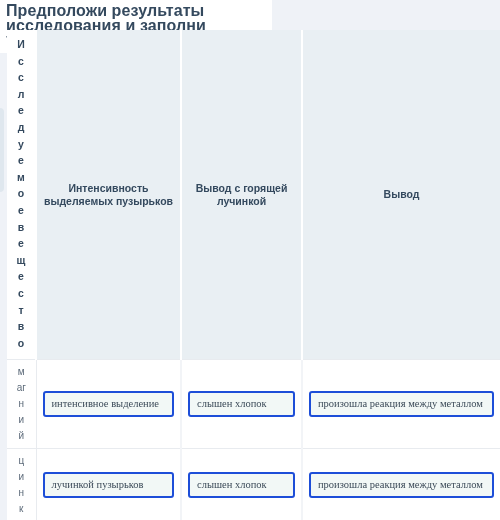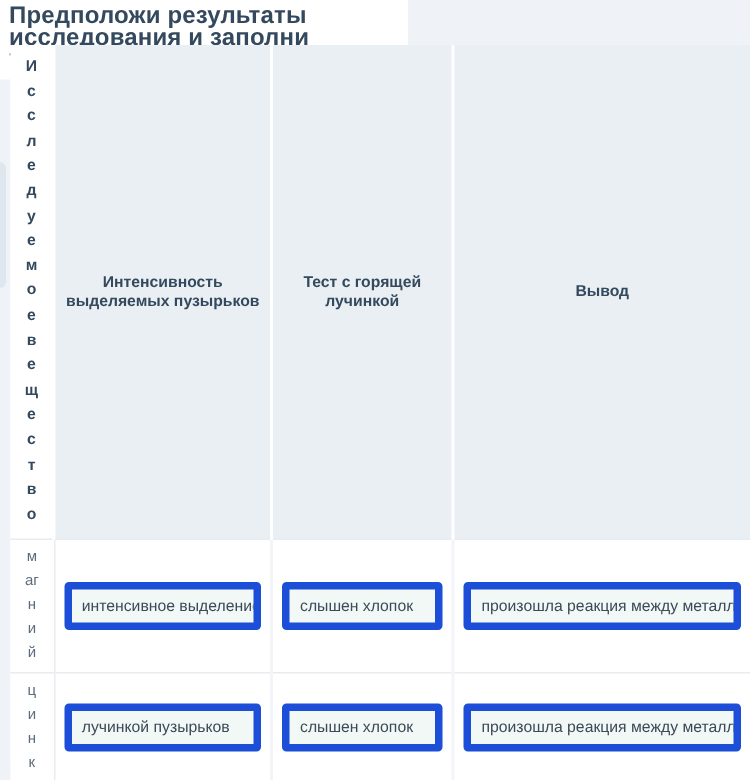--- a/index.html
+++ b/index.html
@@ -129,29 +129,30 @@
     justify-content: center;
     line-height: 16px;
     font-size: 10px;
     color: #5d6b7a;
   }
 
   .answer-box {
     display: block;
     width: 100%;
     box-sizing: border-box;
-    border: 5px solid #1d4ed8;
+    border: 2px solid #1d4ed8;
     background: #f2f8f6;
     border-radius: 3px;
     padding: 4px 7px;
     font-size: 10.5px;
     color: #3b4a58;
     line-height: 14px;
     white-space: nowrap;
     overflow: hidden;
+    font-family: Liberation Serif, serif;
   }
 
   .tbl tbody tr:last-child td { border-bottom: 1px solid #e8ebef; }
 </style>
 </head>
 <body>
 
 <div class="screen">
 
   <div class="page-edge"></div>
@@ -187,21 +188,21 @@
                 <span>е</span>
                 <span>щ</span>
                 <span>е</span>
                 <span>с</span>
                 <span>т</span>
                 <span>в</span>
                 <span>о</span>
               </div>
           </th>
           <th>Интенсивность выделяемых пузырьков</th>
-          <th>Тест с горящей лучинкой</th>
+          <th>Вывод с горящей лучинкой</th>
           <th>Вывод</th>
         </tr>
       </thead>
       <tbody>
           <tr>
             <td class="subst-cell">
               <div class="subst-letters">
                 <span>м</span>
                 <span>аг</span>
                 <span>н</span>

